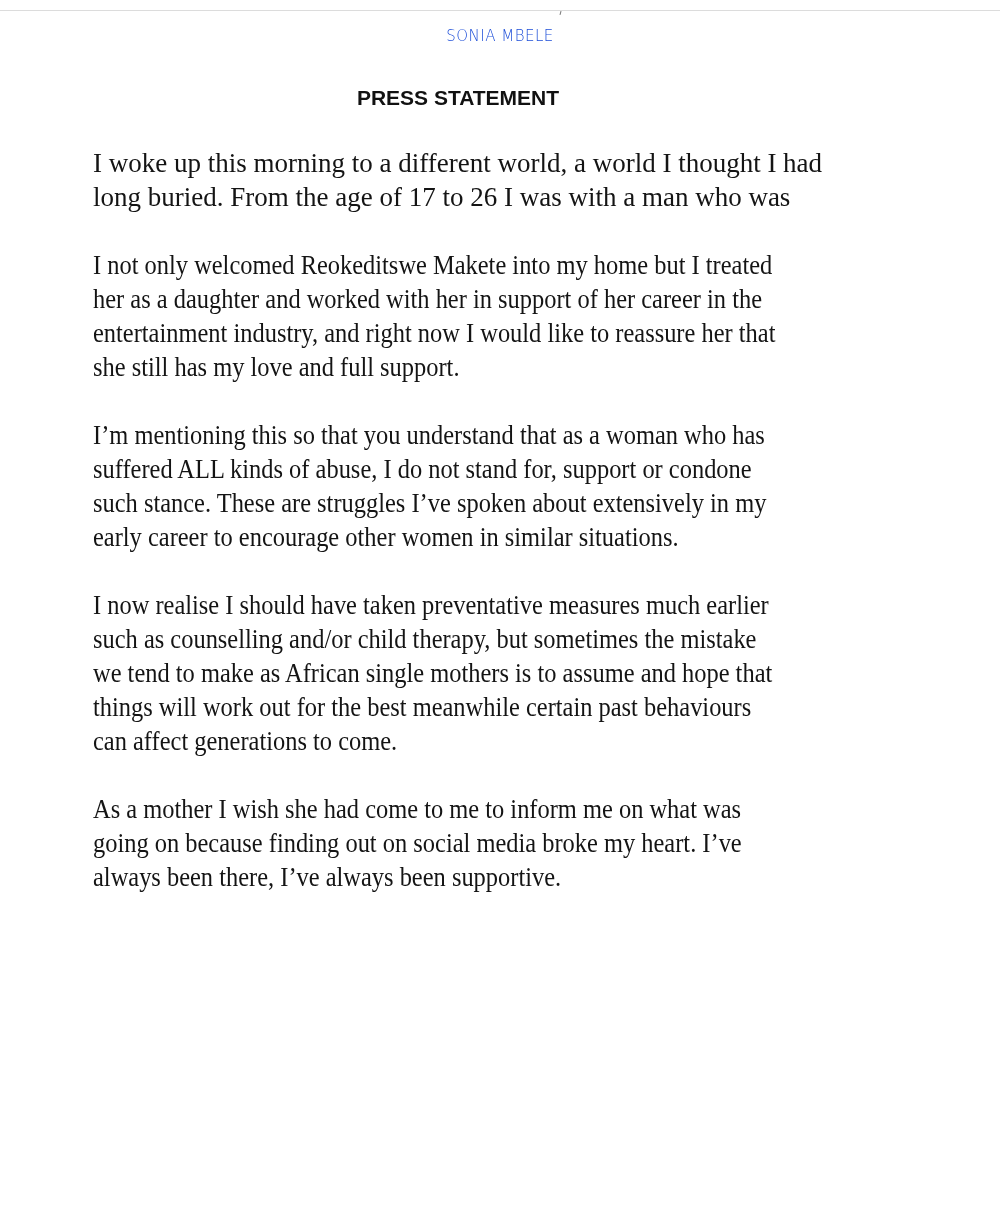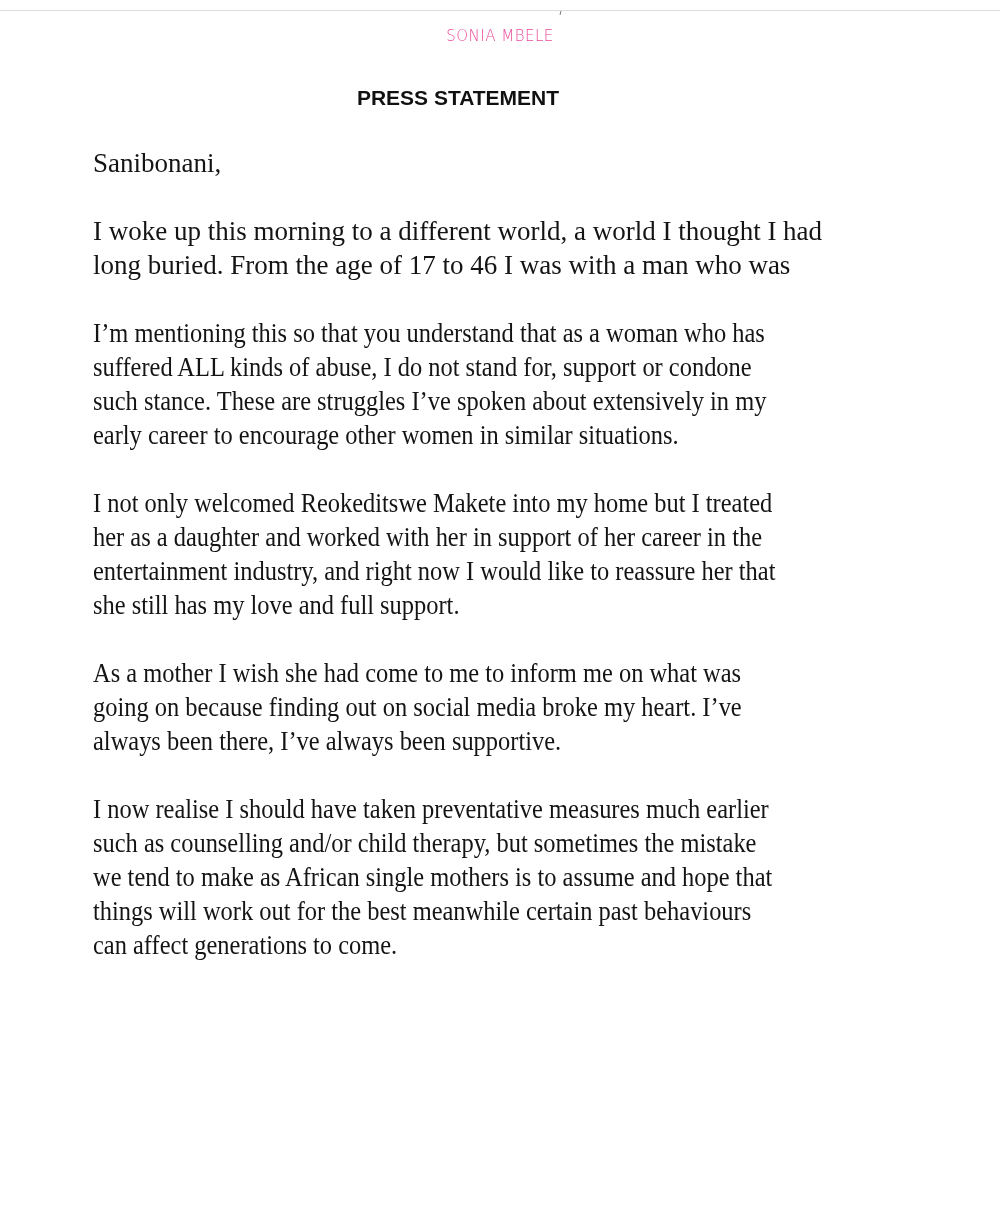--- a/index.html
+++ b/index.html
@@ -1,69 +1,66 @@
 <!DOCTYPE html>
 <html><head>
 <meta charset="utf-8">
 <style>
   html, body { margin: 0; padding: 0; background: #ffffff; }
   body { width: 1000px; height: 1209px; position: relative; overflow: hidden; }
   .top-rule { position: absolute; left: 0; top: 10px; width: 1000px; height: 1px; background: #dcdcdc; }
   .tick-mark { position: absolute; left: 560px; top: 11px; width: 1px; height: 4px; background: #777; transform: rotate(15deg); }
   .letterhead { position: absolute; left: 0; top: 27px; width: 1000px; text-align: center;
-    font-family: "DejaVu Sans", sans-serif; font-size: 15px; letter-spacing: 0.5px; color: #ec4899; font-weight: 300; }
+    font-family: "DejaVu Sans", sans-serif; font-size: 15px; letter-spacing: 0.5px; color: #1d4ed8; font-weight: 300; }
   .title { position: absolute; left: 0; top: 86px; width: 916px; text-align: center;
     font-family: "Liberation Sans", sans-serif; font-weight: bold; font-size: 21px; color: #111; }
   .body { position: absolute; left: 93px; top: 146px; width: 900px;
     font-family: "Liberation Serif", serif; font-size: 27px; line-height: 34px; color: #141414; }
   .para { margin: 0 0 34px 0; }
   .line { display: block; white-space: nowrap; transform-origin: left center; }
   .c { transform: scaleX(0.905); }
 </style>
 </head>
 <body>
 
 <div class="top-rule"></div>
 <div class="tick-mark"></div>
 
 <div class="letterhead">SONIA MBELE</div>
 <div class="title">PRESS STATEMENT</div>
 
 <div class="body">
+
   <p class="para">
-    <span class="line">Sanibonani,</span>
+    <span class="line">I woke up this morning to a different world, a world I thought I had</span>
+    <span class="line">long buried. From the age of 17 to 26 I was with a man who was</span>
   </p>
 
   <p class="para">
-    <span class="line">I woke up this morning to a different world, a world I thought I had</span>
-    <span class="line">long buried. From the age of 17 to 46 I was with a man who was</span>
+    <span class="line c">I not only welcomed Reokeditswe Makete into my home but I treated</span>
+    <span class="line c">her as a daughter and worked with her in support of her career in the</span>
+    <span class="line c">entertainment industry, and right now I would like to reassure her that</span>
+    <span class="line c">she still has my love and full support.</span>
   </p>
 
   <p class="para">
     <span class="line c">I’m mentioning this so that you understand that as a woman who has</span>
     <span class="line c">suffered ALL kinds of abuse, I do not stand for, support or condone</span>
     <span class="line c">such stance. These are struggles I’ve spoken about extensively in my</span>
     <span class="line c">early career to encourage other women in similar situations.</span>
   </p>
 
   <p class="para">
-    <span class="line c">I not only welcomed Reokeditswe Makete into my home but I treated</span>
-    <span class="line c">her as a daughter and worked with her in support of her career in the</span>
-    <span class="line c">entertainment industry, and right now I would like to reassure her that</span>
-    <span class="line c">she still has my love and full support.</span>
+    <span class="line c">I now realise I should have taken preventative measures much earlier</span>
+    <span class="line c">such as counselling and/or child therapy, but sometimes the mistake</span>
+    <span class="line c">we tend to make as African single mothers is to assume and hope that</span>
+    <span class="line c">things will work out for the best meanwhile certain past behaviours</span>
+    <span class="line c">can affect generations to come.</span>
   </p>
 
   <p class="para">
     <span class="line c">As a mother I wish she had come to me to inform me on what was</span>
     <span class="line c">going on because finding out on social media broke my heart. I’ve</span>
     <span class="line c">always been there, I’ve always been supportive.</span>
   </p>
 
-  <p class="para">
-    <span class="line c">I now realise I should have taken preventative measures much earlier</span>
-    <span class="line c">such as counselling and/or child therapy, but sometimes the mistake</span>
-    <span class="line c">we tend to make as African single mothers is to assume and hope that</span>
-    <span class="line c">things will work out for the best meanwhile certain past behaviours</span>
-    <span class="line c">can affect generations to come.</span>
-  </p>
-
 
 </div>
 
 </body></html>

